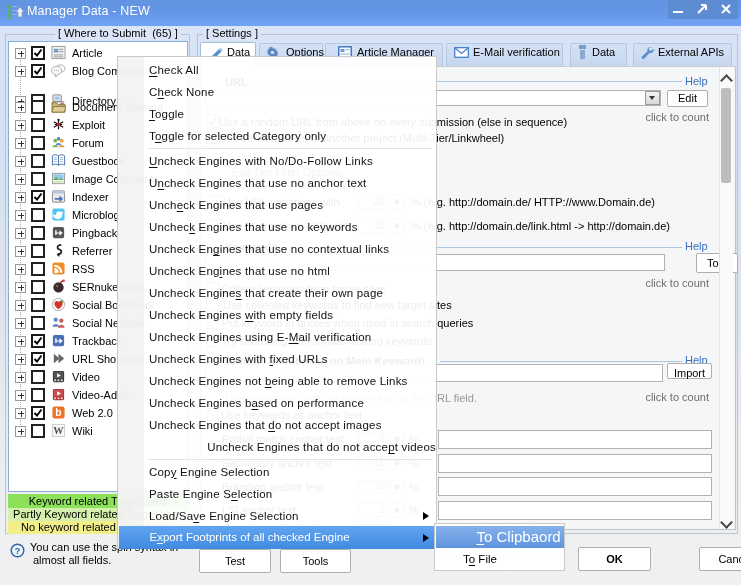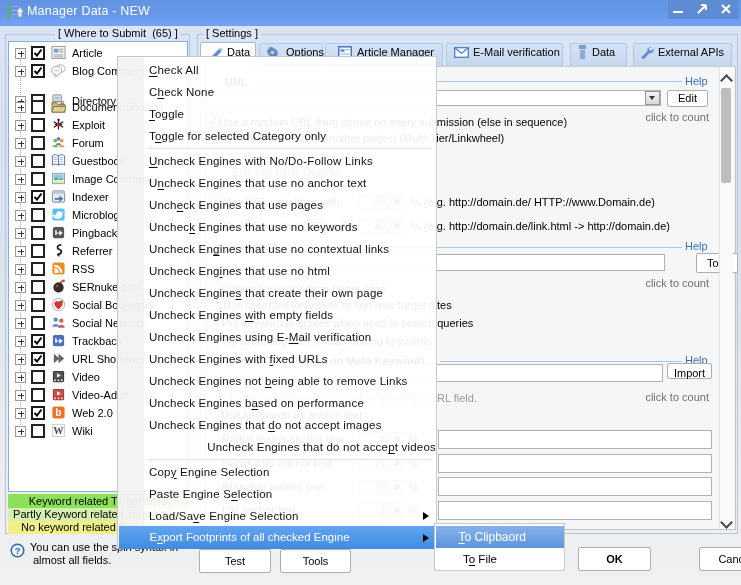--- a/index.html
+++ b/index.html
@@ -54,21 +54,21 @@
 .chev { position:absolute; width:9px; height:9px; border-left:2.2px solid #444; border-bottom:2.2px solid #444; }
 
 #menu { left:117px; top:56px; width:320px; height:493px; background:rgba(255,255,255,0.93); border:1px solid #c9c9c9; }
 #gutter { left:118px; top:57px; width:26px; height:491px; background:rgba(233,233,233,0.55); }
 .mi { position:absolute; left:118px; width:318px; height:22px; line-height:22px; padding-left:31px; font-size:11.5px; letter-spacing:0.2px; color:#111; white-space:nowrap; }
 .msep { position:absolute; left:148px; width:284px; height:1px; background:#e4e4e4; }
 .marr { position:absolute; width:0; height:0; border-top:4px solid transparent; border-bottom:4px solid transparent; border-left:6px solid #000; }
 #mihl { left:118.5px; top:526px; width:317.5px; height:22.5px; background:linear-gradient(180deg,#62a4f0,#3f8be2); color:#fff; line-height:22px; padding-left:31px; font-size:11.5px; }
 
 #smenu { left:434px; top:523px; width:131px; height:48px; background:rgba(255,255,255,0.94); border:1px solid #c9c9c9; }
-#smhl { left:435.5px; top:525.5px; width:128px; height:22px; background:linear-gradient(180deg,#86b2ec,#5e94dd); color:#fff; line-height:22px; padding-left:23px; font-size:12px; }
+#smhl { left:435.5px; top:525.5px; width:128px; height:22px; background:linear-gradient(180deg,#86b2ec,#5e94dd); color:#fff; line-height:22px; padding-left:41px; font-size:15px; }
 u { text-decoration-thickness:1px; text-underline-offset:2px; }
 </style></head>
 <body>
 <div class="abs" id="dlgbody"></div>
 <div class="abs" id="titlebar"></div>
 <div class="abs" id="btnpanel"></div>
 <div class="abs" id="title">Manager Data - NEW</div>
 
 <svg class="abs" style="left:668px;top:0;width:70px;height:19px" viewBox="0 0 70 19">
   <rect x="5" y="11" width="10" height="2" fill="#fff"></rect>

